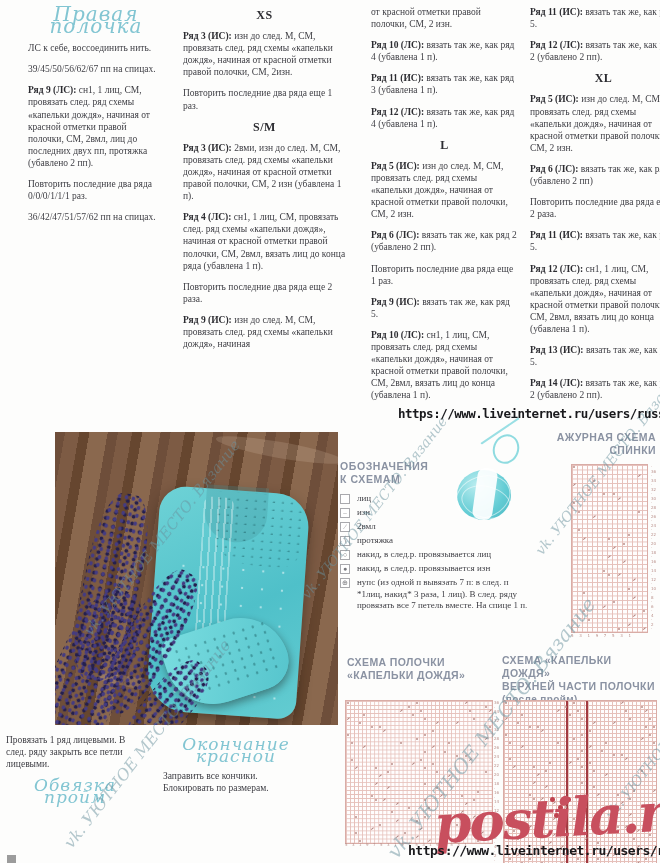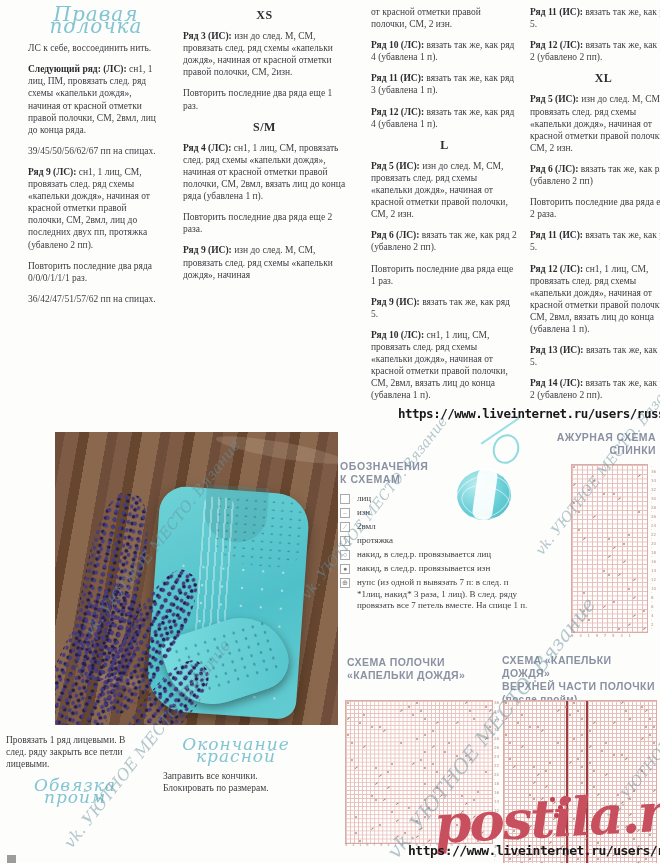--- a/index.html
+++ b/index.html
@@ -77,31 +77,31 @@
   #corner-sq{position:absolute;left:7px;top:855px;width:9px;height:9px;background:#9c9c9c;}
 </style>
 </head>
 <body>
 
 <div id="page">
 
   <div class="tcol" id="col0" style="left:6px;width:136px;">
       <div class="script-heading">Правая полочка</div>
       <p class="para">ЛС к себе, воссоединить нить.</p>
-      <p class="para"><b>Следующий ряд: (ЛС): </b>сн1, 1 лиц, ПМ, провязать след. ряд схемы «капельки дождя», начиная от красной отметки правой полочки, СМ, 2вмл, лиц до конца ряда.</p>
       <p class="para">39/45/50/56/62/67 пп на спицах.</p>
       <p class="para"><b>Ряд 9 (ЛС): </b>сн1, 1 лиц, СМ, провязать след. ряд схемы «капельки дождя», начиная от красной отметки правой полочки, СМ, 2вмл, лиц до последних двух пп, протяжка (убавлено 2 пп).</p>
       <p class="para">Повторить последние два ряда 0/0/0/1/1/1 раз.</p>
       <p class="para">36/42/47/51/57/62 пп на спицах.</p>
     </div>
   <div class="tcol" id="col1" style="left:161px;width:163px;">
       <div class="size-heading">XS</div>
       <p class="para"><b>Ряд 3 (ИС): </b>изн до след. М, СМ, провязать след. ряд схемы «капельки дождя», начиная от красной отметки правой полочки, СМ, 2изн.</p>
       <p class="para">Повторить последние два ряда еще 1 раз.</p>
       <div class="size-heading">S/M</div>
+      <p class="para"><b>Ряд 3 (ИС): </b>2вми, изн до след. М, СМ, провязать след. ряд схемы «капельки дождя», начиная от красной отметки правой полочки, СМ, 2 изн (убавлена 1 п).</p>
       <p class="para"><b>Ряд 4 (ЛС): </b>сн1, 1 лиц, СМ, провязать след. ряд схемы «капельки дождя», начиная от красной отметки правой полочки, СМ, 2вмл, вязать лиц до конца ряда (убавлена 1 п).</p>
       <p class="para">Повторить последние два ряда еще 2 раза.</p>
       <p class="para"><b>Ряд 9 (ИС): </b>изн до след. М, СМ, провязать след. ряд схемы «капельки дождя», начиная</p>
     </div>
   <div class="tcol" id="col2" style="left:349px;width:147px;">
       <p class="para">от красной отметки правой полочки, СМ, 2 изн.</p>
       <p class="para"><b>Ряд 10 (ЛС): </b>вязать так же, как ряд 4 (убавлена 1 п).</p>
       <p class="para"><b>Ряд 11 (ИС): </b>вязать так же, как ряд 3 (убавлена 1 п).</p>
       <p class="para"><b>Ряд 12 (ЛС): </b>вязать так же, как ряд 4 (убавлена 1 п).</p>
       <div class="size-heading">L</div>

